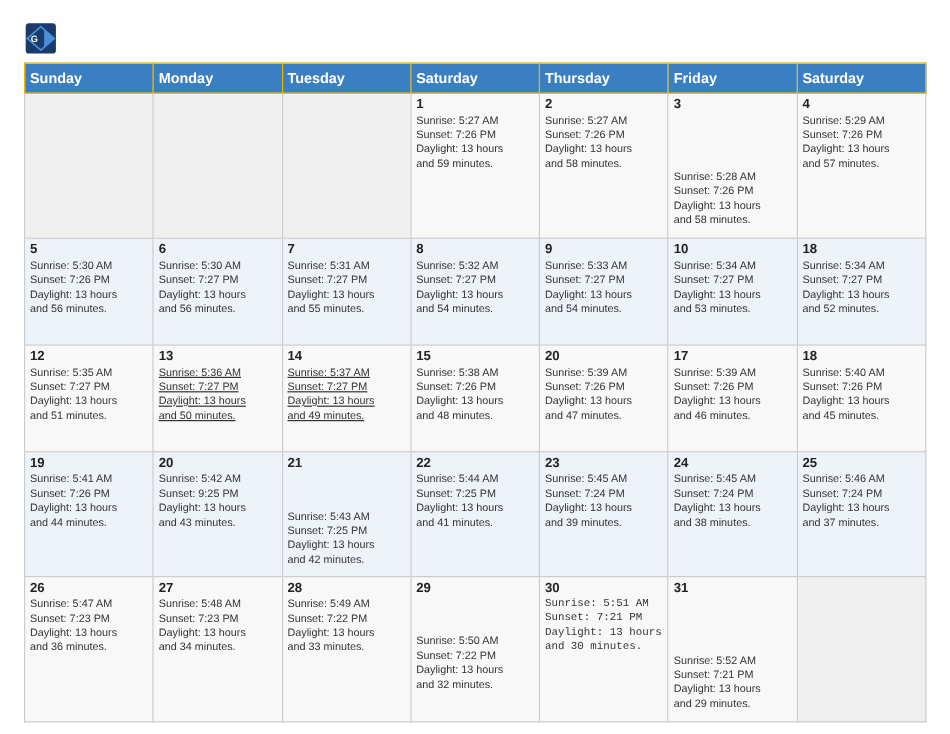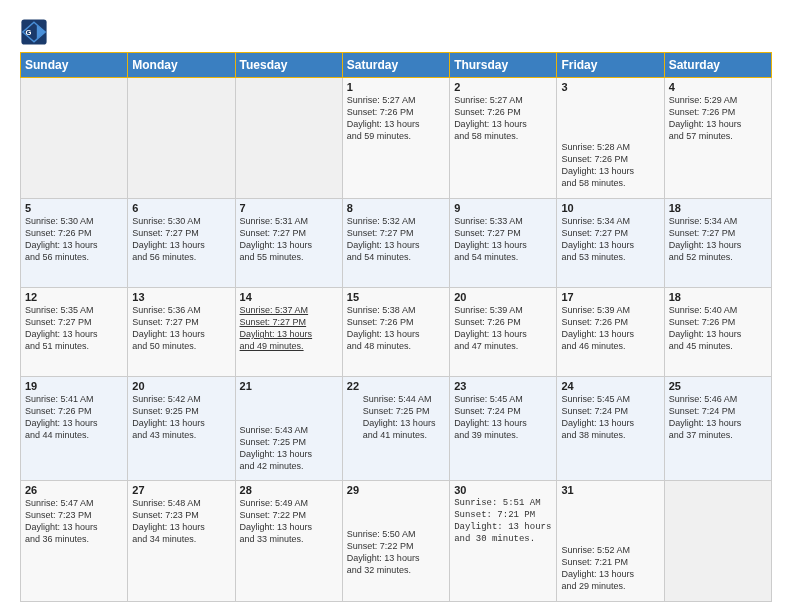--- a/index.html
+++ b/index.html
@@ -225,21 +225,21 @@
         <tr>
           <td>
             <span class="day-num">12</span>
             <div class="day-info" style="white-space: pre-line;">Sunrise: 5:35 AM
 Sunset: 7:27 PM
 Daylight: 13 hours
 and 51 minutes.</div>
           </td>
           <td>
             <span class="day-num">13</span>
-            <div class="day-info" style="white-space: pre-line;">Sunrise: 5:36 AM
+            <div class="day-info" style="white-space: pre-line; text-decoration: underline;">Sunrise: 5:36 AM
 Sunset: 7:27 PM
 Daylight: 13 hours
 and 50 minutes.</div>
           </td>
           <td>
             <span class="day-num">14</span>
             <div class="day-info" style="white-space: pre-line; text-decoration: underline;">Sunrise: 5:37 AM
 Sunset: 7:27 PM
 Daylight: 13 hours
 and 49 minutes.</div>
@@ -290,21 +290,21 @@
           </td>
           <td>
             <span class="day-num">21</span>
             <div class="day-info" style="white-space: pre-line; margin-top: 32px;">Sunrise: 5:43 AM
 Sunset: 7:25 PM
 Daylight: 13 hours
 and 42 minutes.</div>
           </td>
           <td>
             <span class="day-num">22</span>
-            <div class="day-info" style="white-space: pre-line; margin-left: 16px;">Sunrise: 5:44 AM
+            <div class="day-info" style="white-space: pre-line;">Sunrise: 5:44 AM
 Sunset: 7:25 PM
 Daylight: 13 hours
 and 41 minutes.</div>
           </td>
           <td>
             <span class="day-num">23</span>
             <div class="day-info" style="white-space: pre-line;">Sunrise: 5:45 AM
 Sunset: 7:24 PM
 Daylight: 13 hours
 and 39 minutes.</div>

